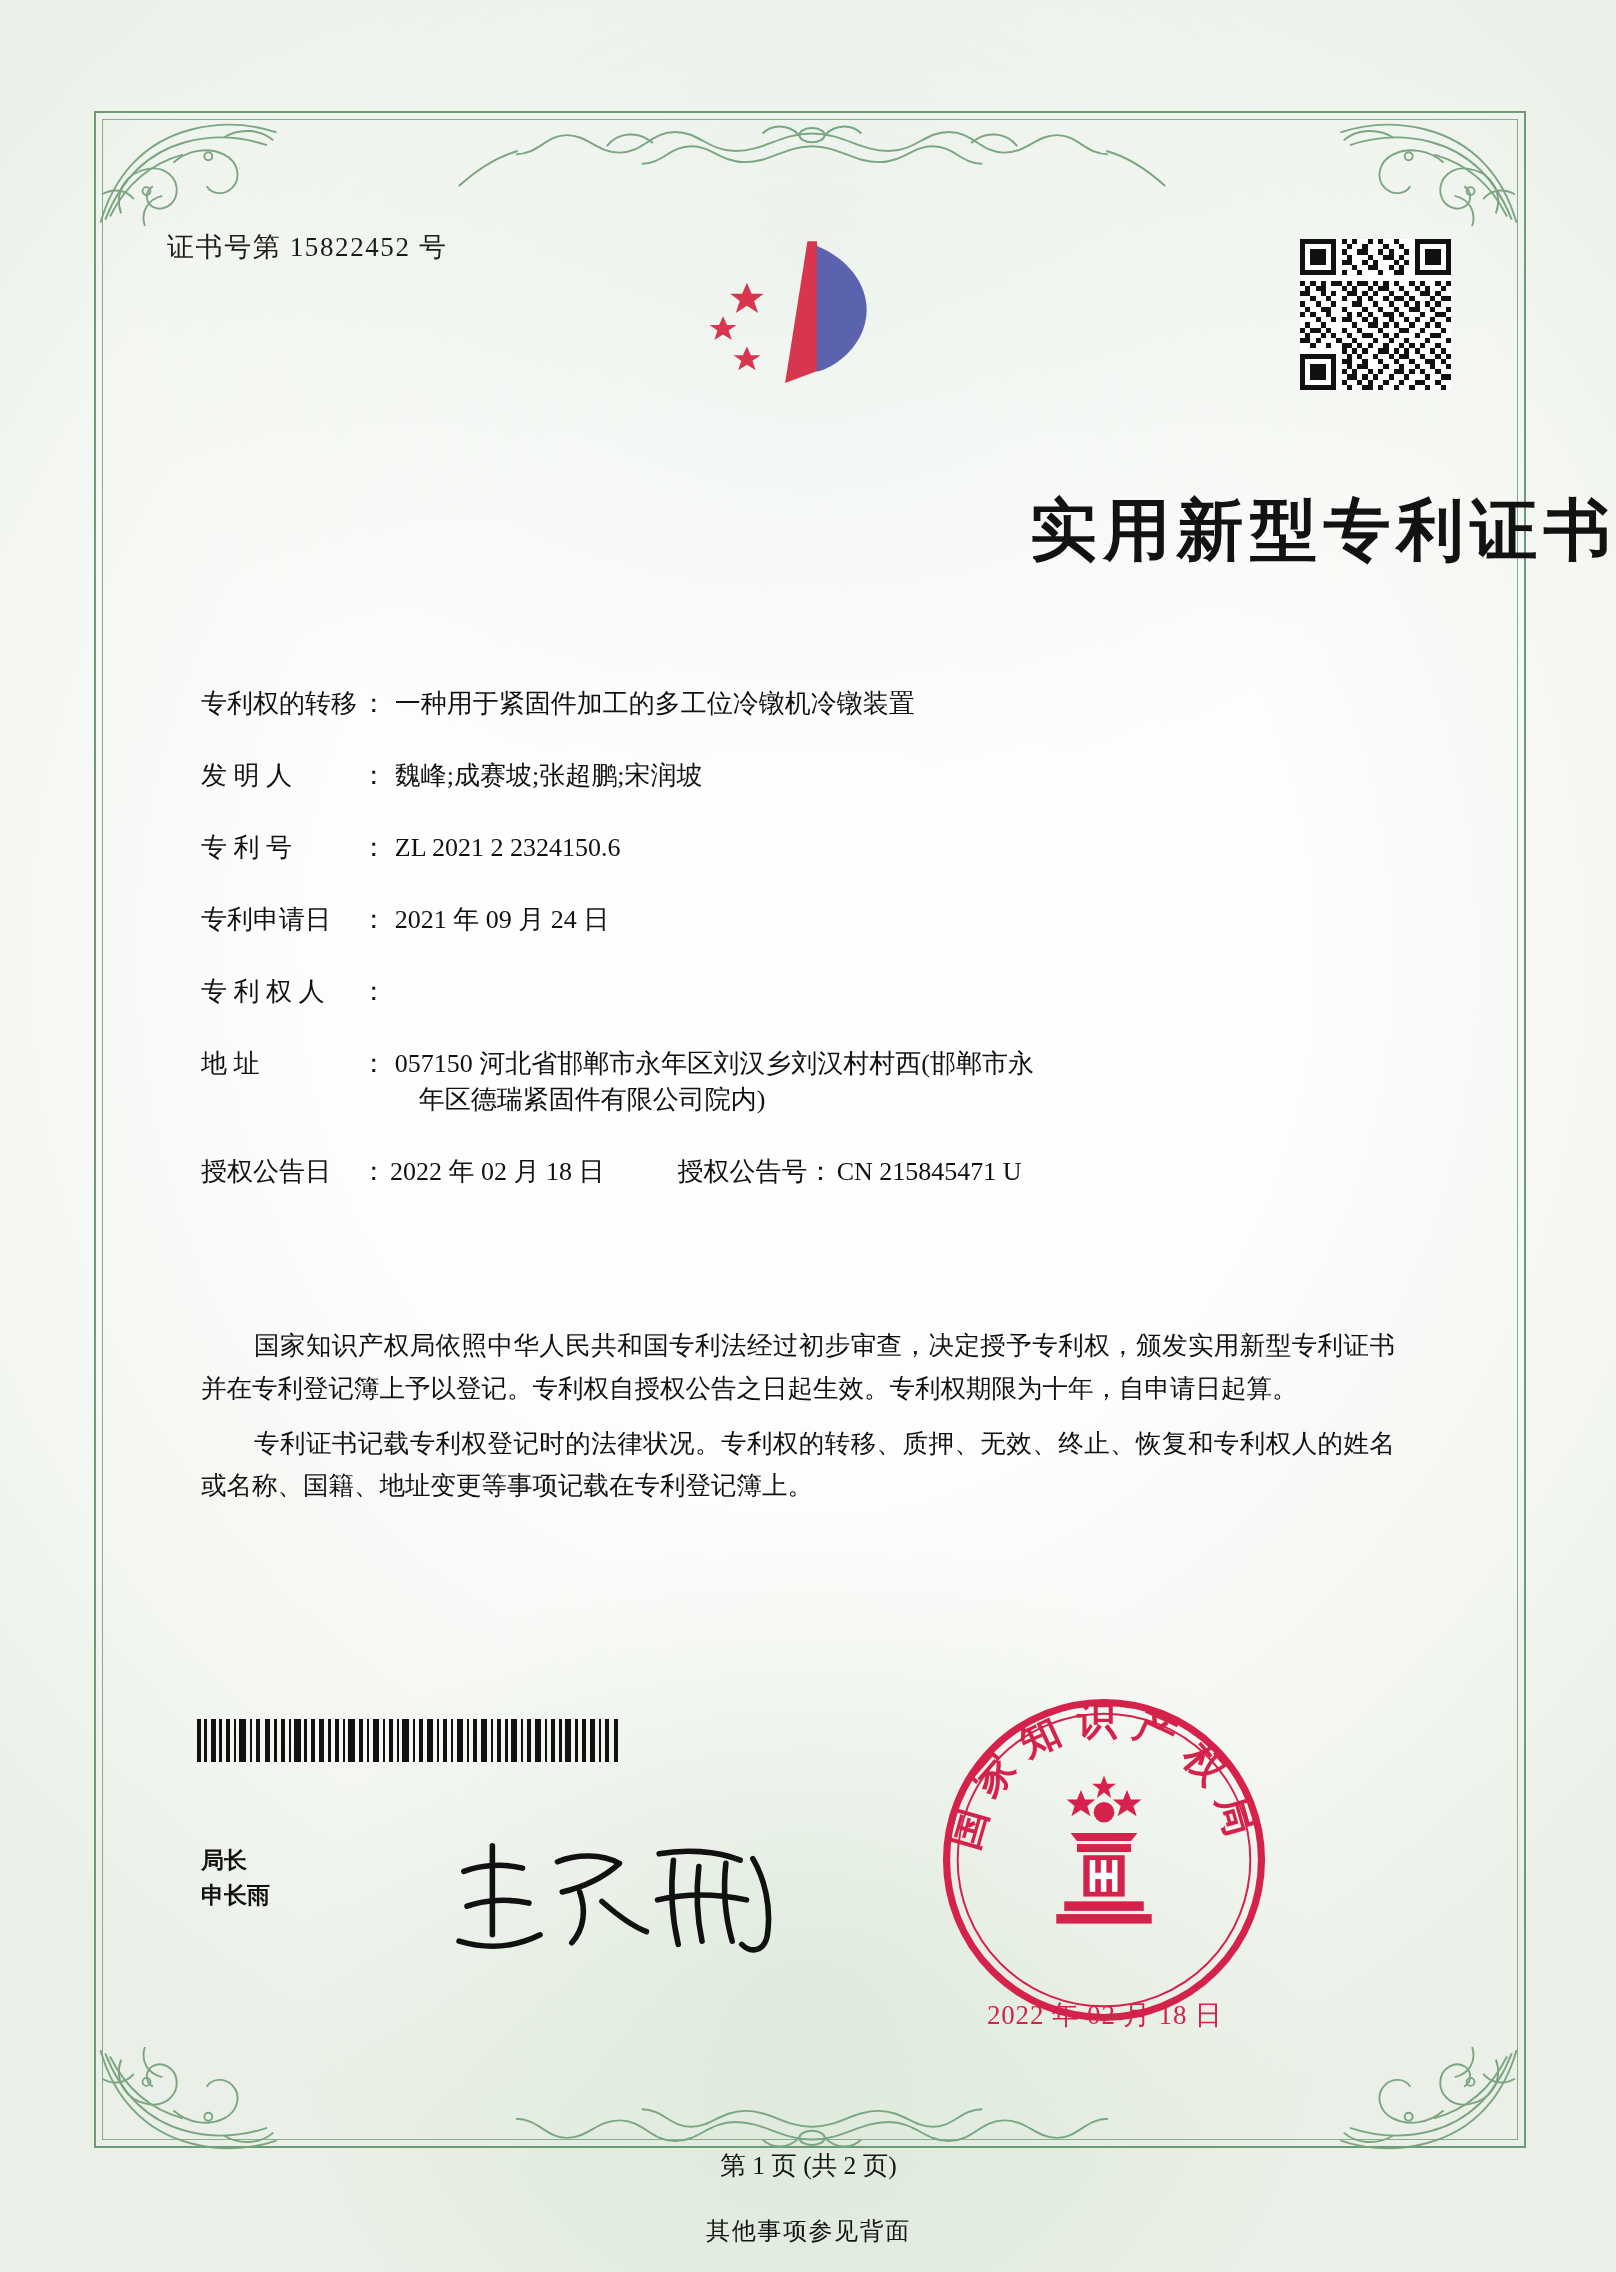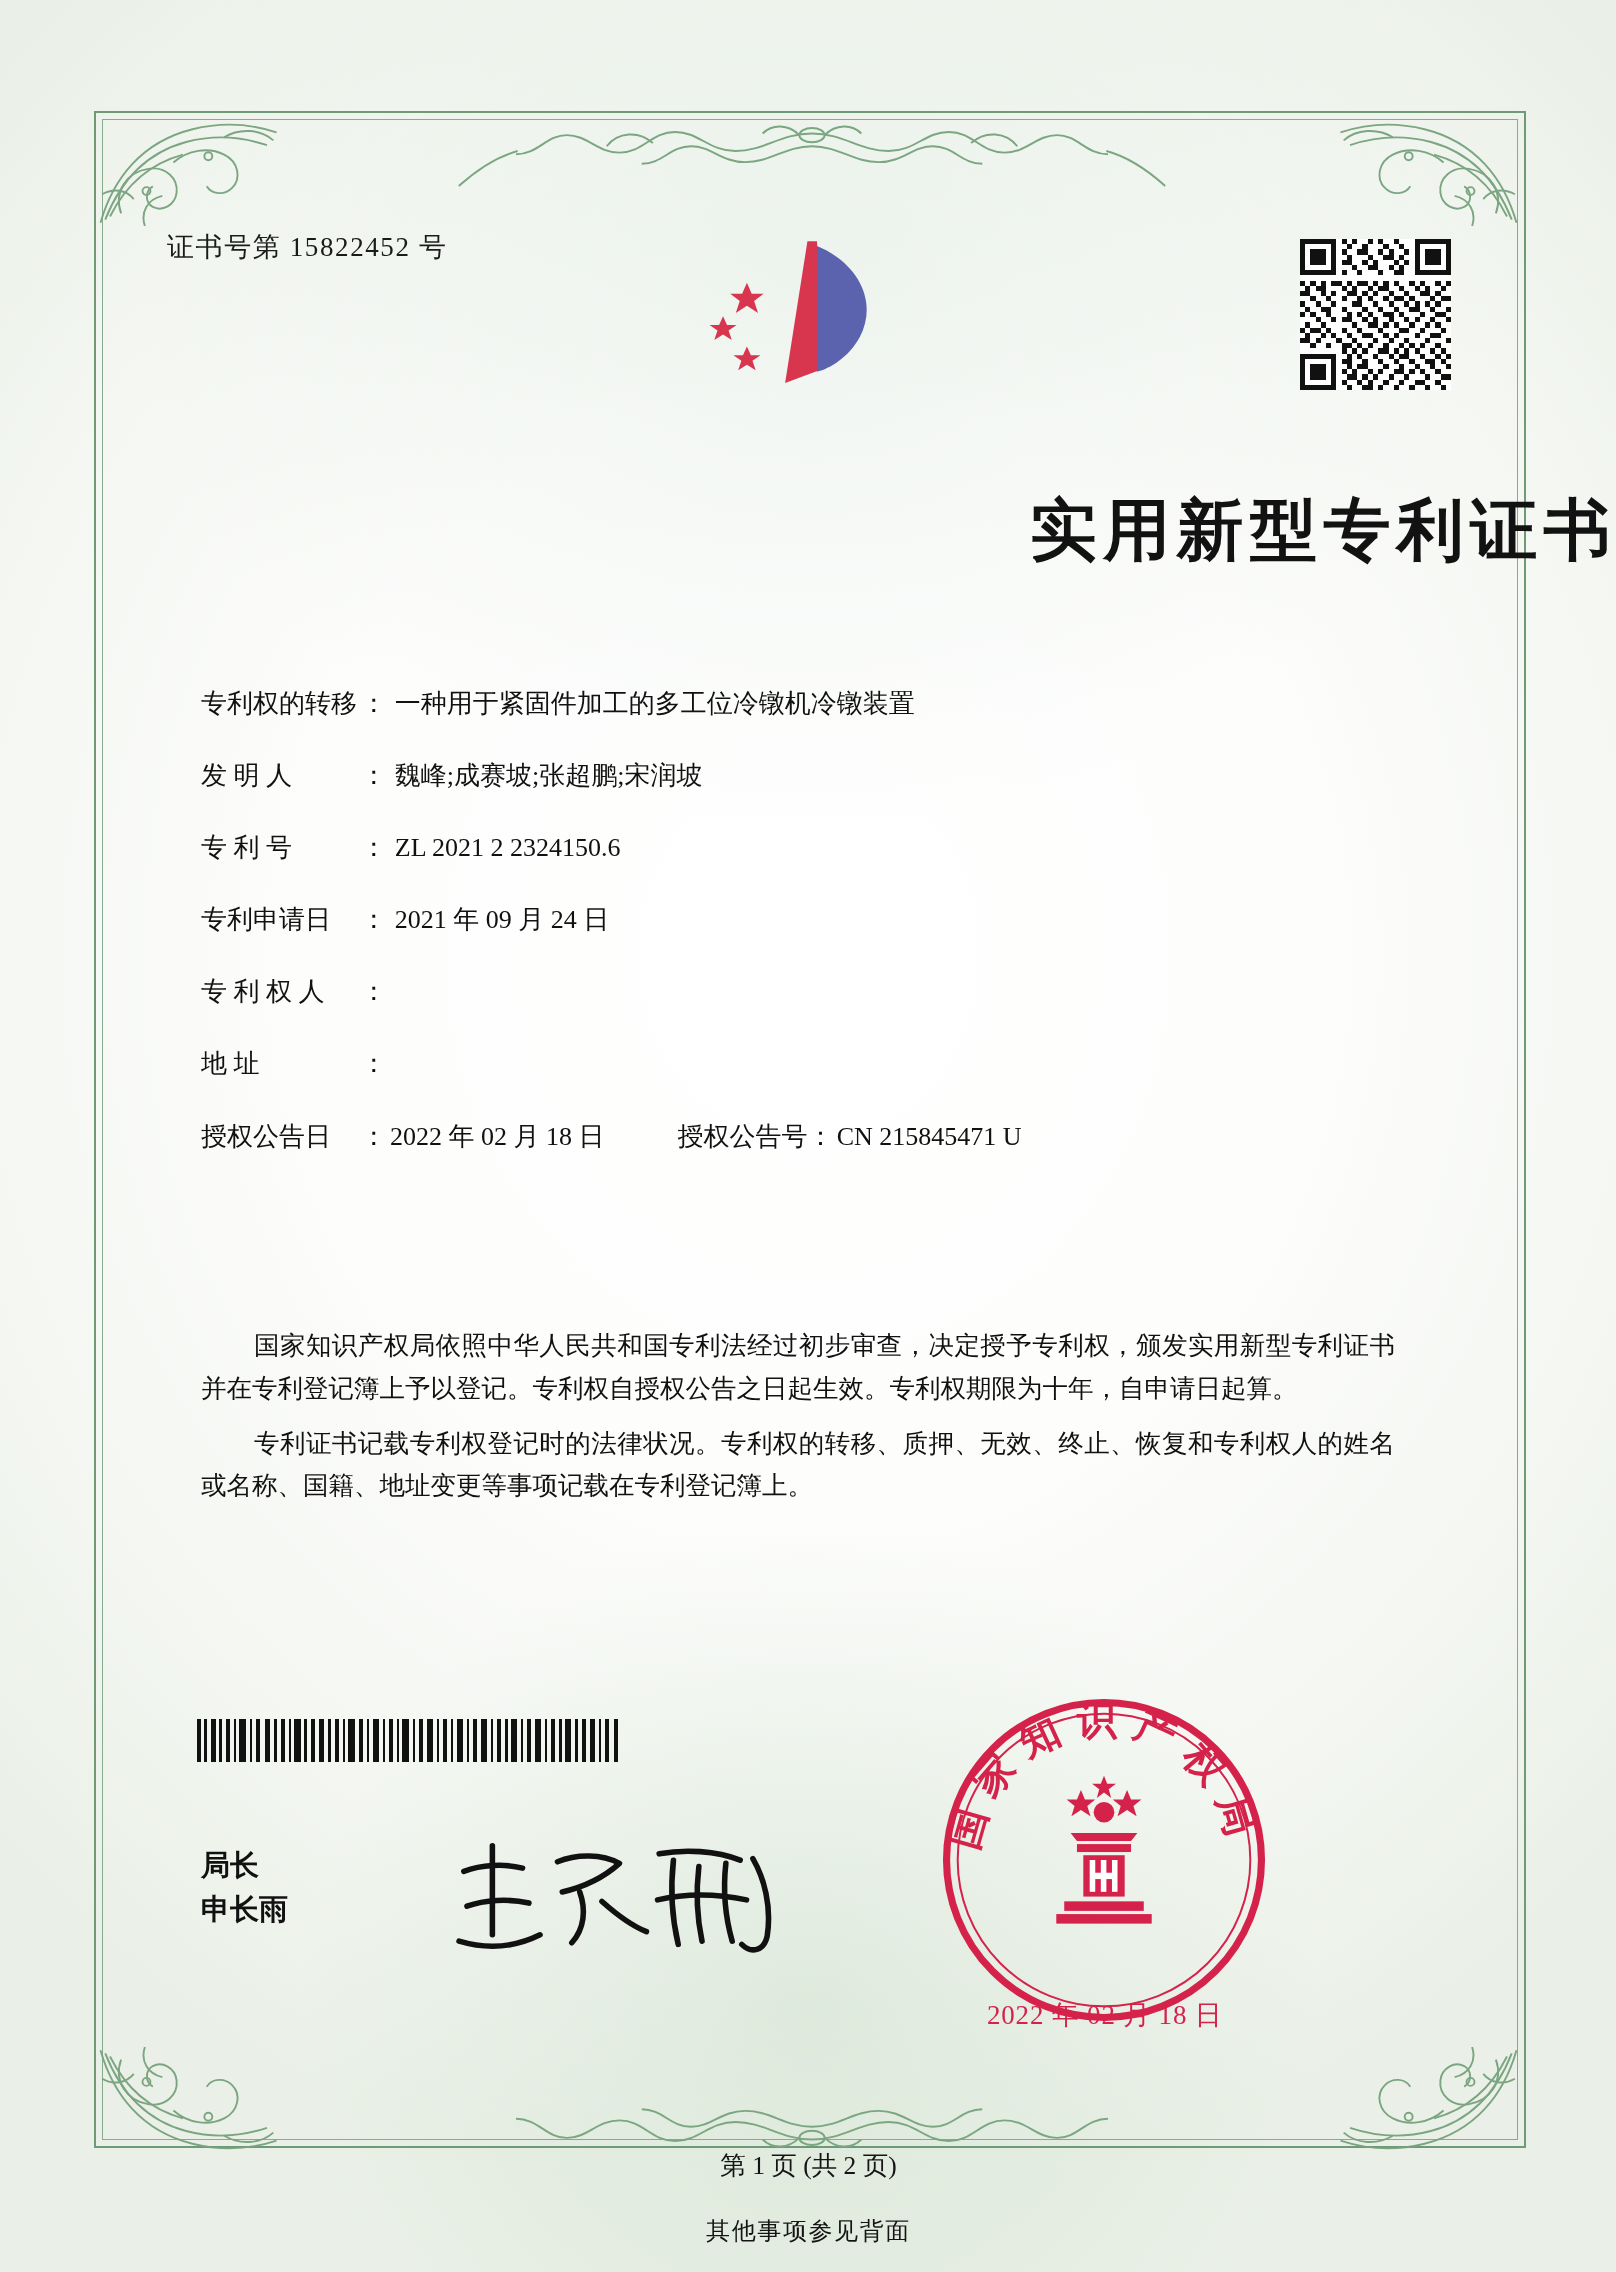--- a/index.html
+++ b/index.html
@@ -182,21 +182,21 @@
     top: 1719px;
     width: 422px;
     height: 43px;
   }
 
   
   .sig-block {
     position: absolute;
     left: 201px;
     top: 1844px;
-    font-size: 29px;
+    font-size: 23px;
     line-height: 1.5;
     color: #111;
     font-weight: bold;
   }
   .sig-script {
     position: absolute;
     left: 446px;
     top: 1830px;
     width: 358px;
     height: 135px;
@@ -622,20 +622,24 @@
         <span>专 利 权 人</span>
           <span class="f-colon">：</span>
       </span>
     </div>
 
     <div class="f-row">
       <span class="f-label">
         <span>地      址</span>
           <span class="f-colon">：</span>
       </span>
+      <span class="f-value">
+        <span>057150 河北省邯郸市永年区刘汉乡刘汉村村西(邯郸市永</span>
+        <span class="cont">年区德瑞紧固件有限公司院内)</span>
+      </span>
     </div>
 
     <div class="f-row two-col">
       <span class="f-label">
         <span>授权公告日</span>
           <span class="f-colon">：</span>
       </span>
       <span>2022 年 02 月 18 日</span>
       <span class="seg2">
         <span class="lab">

